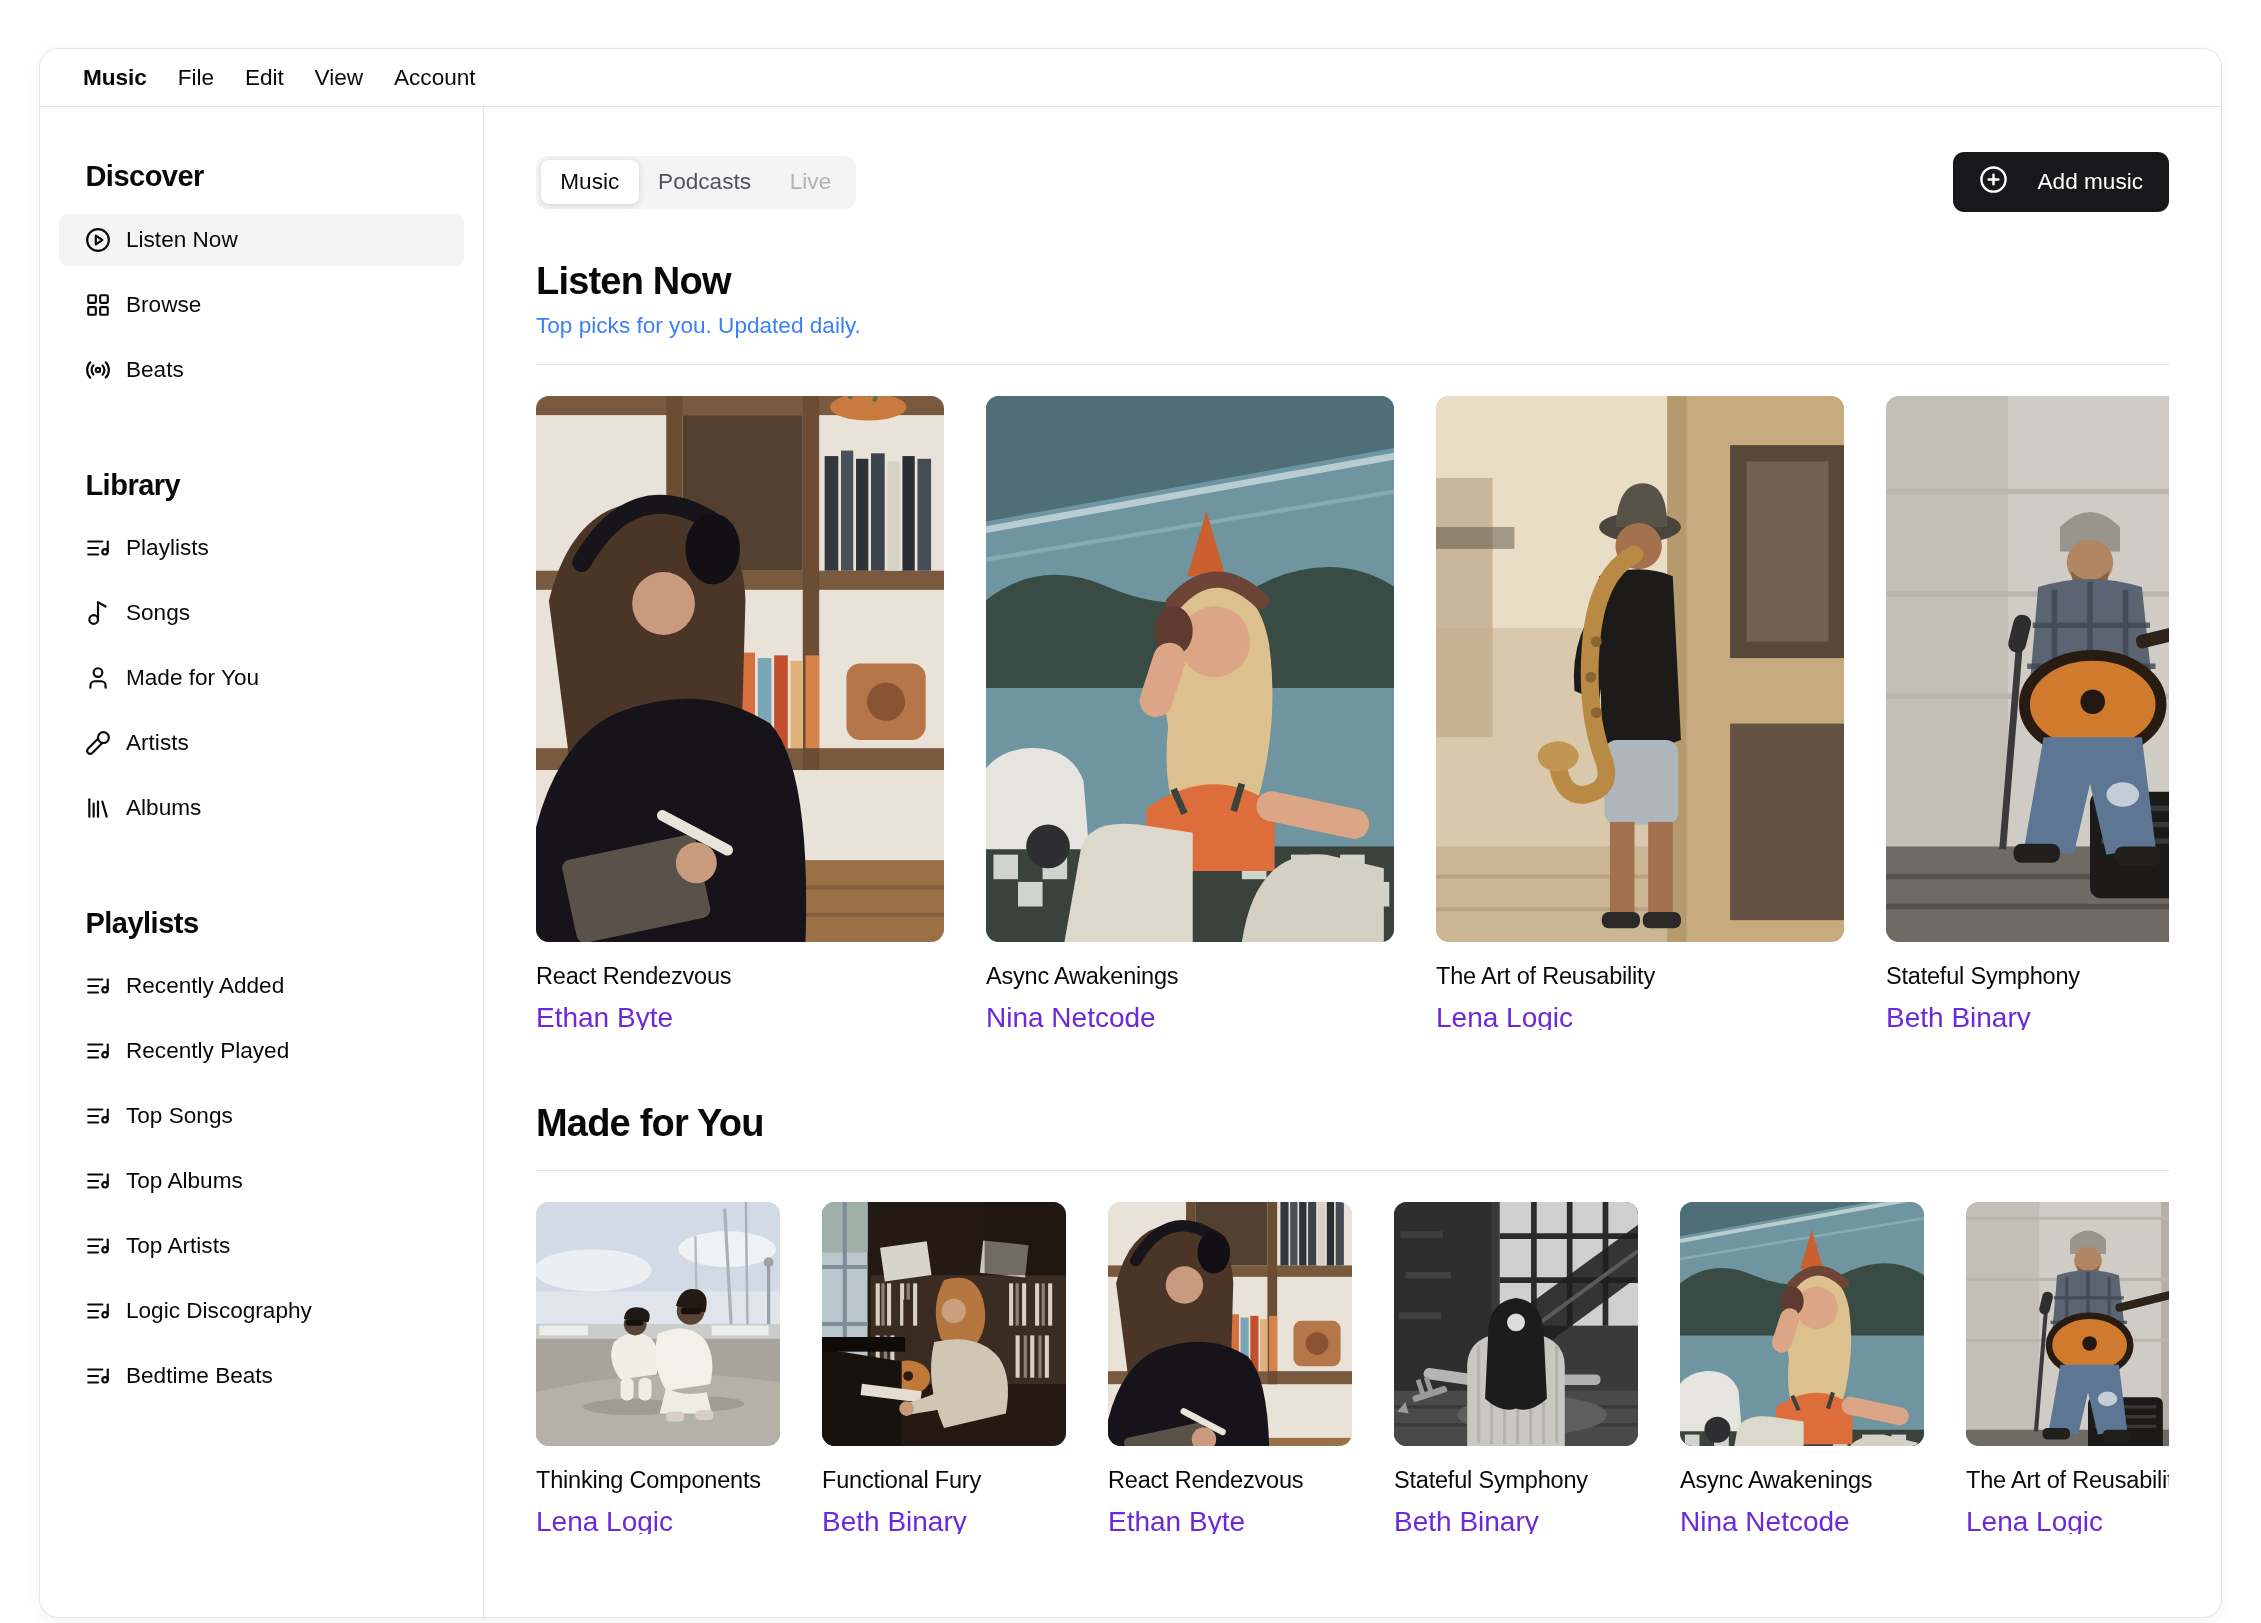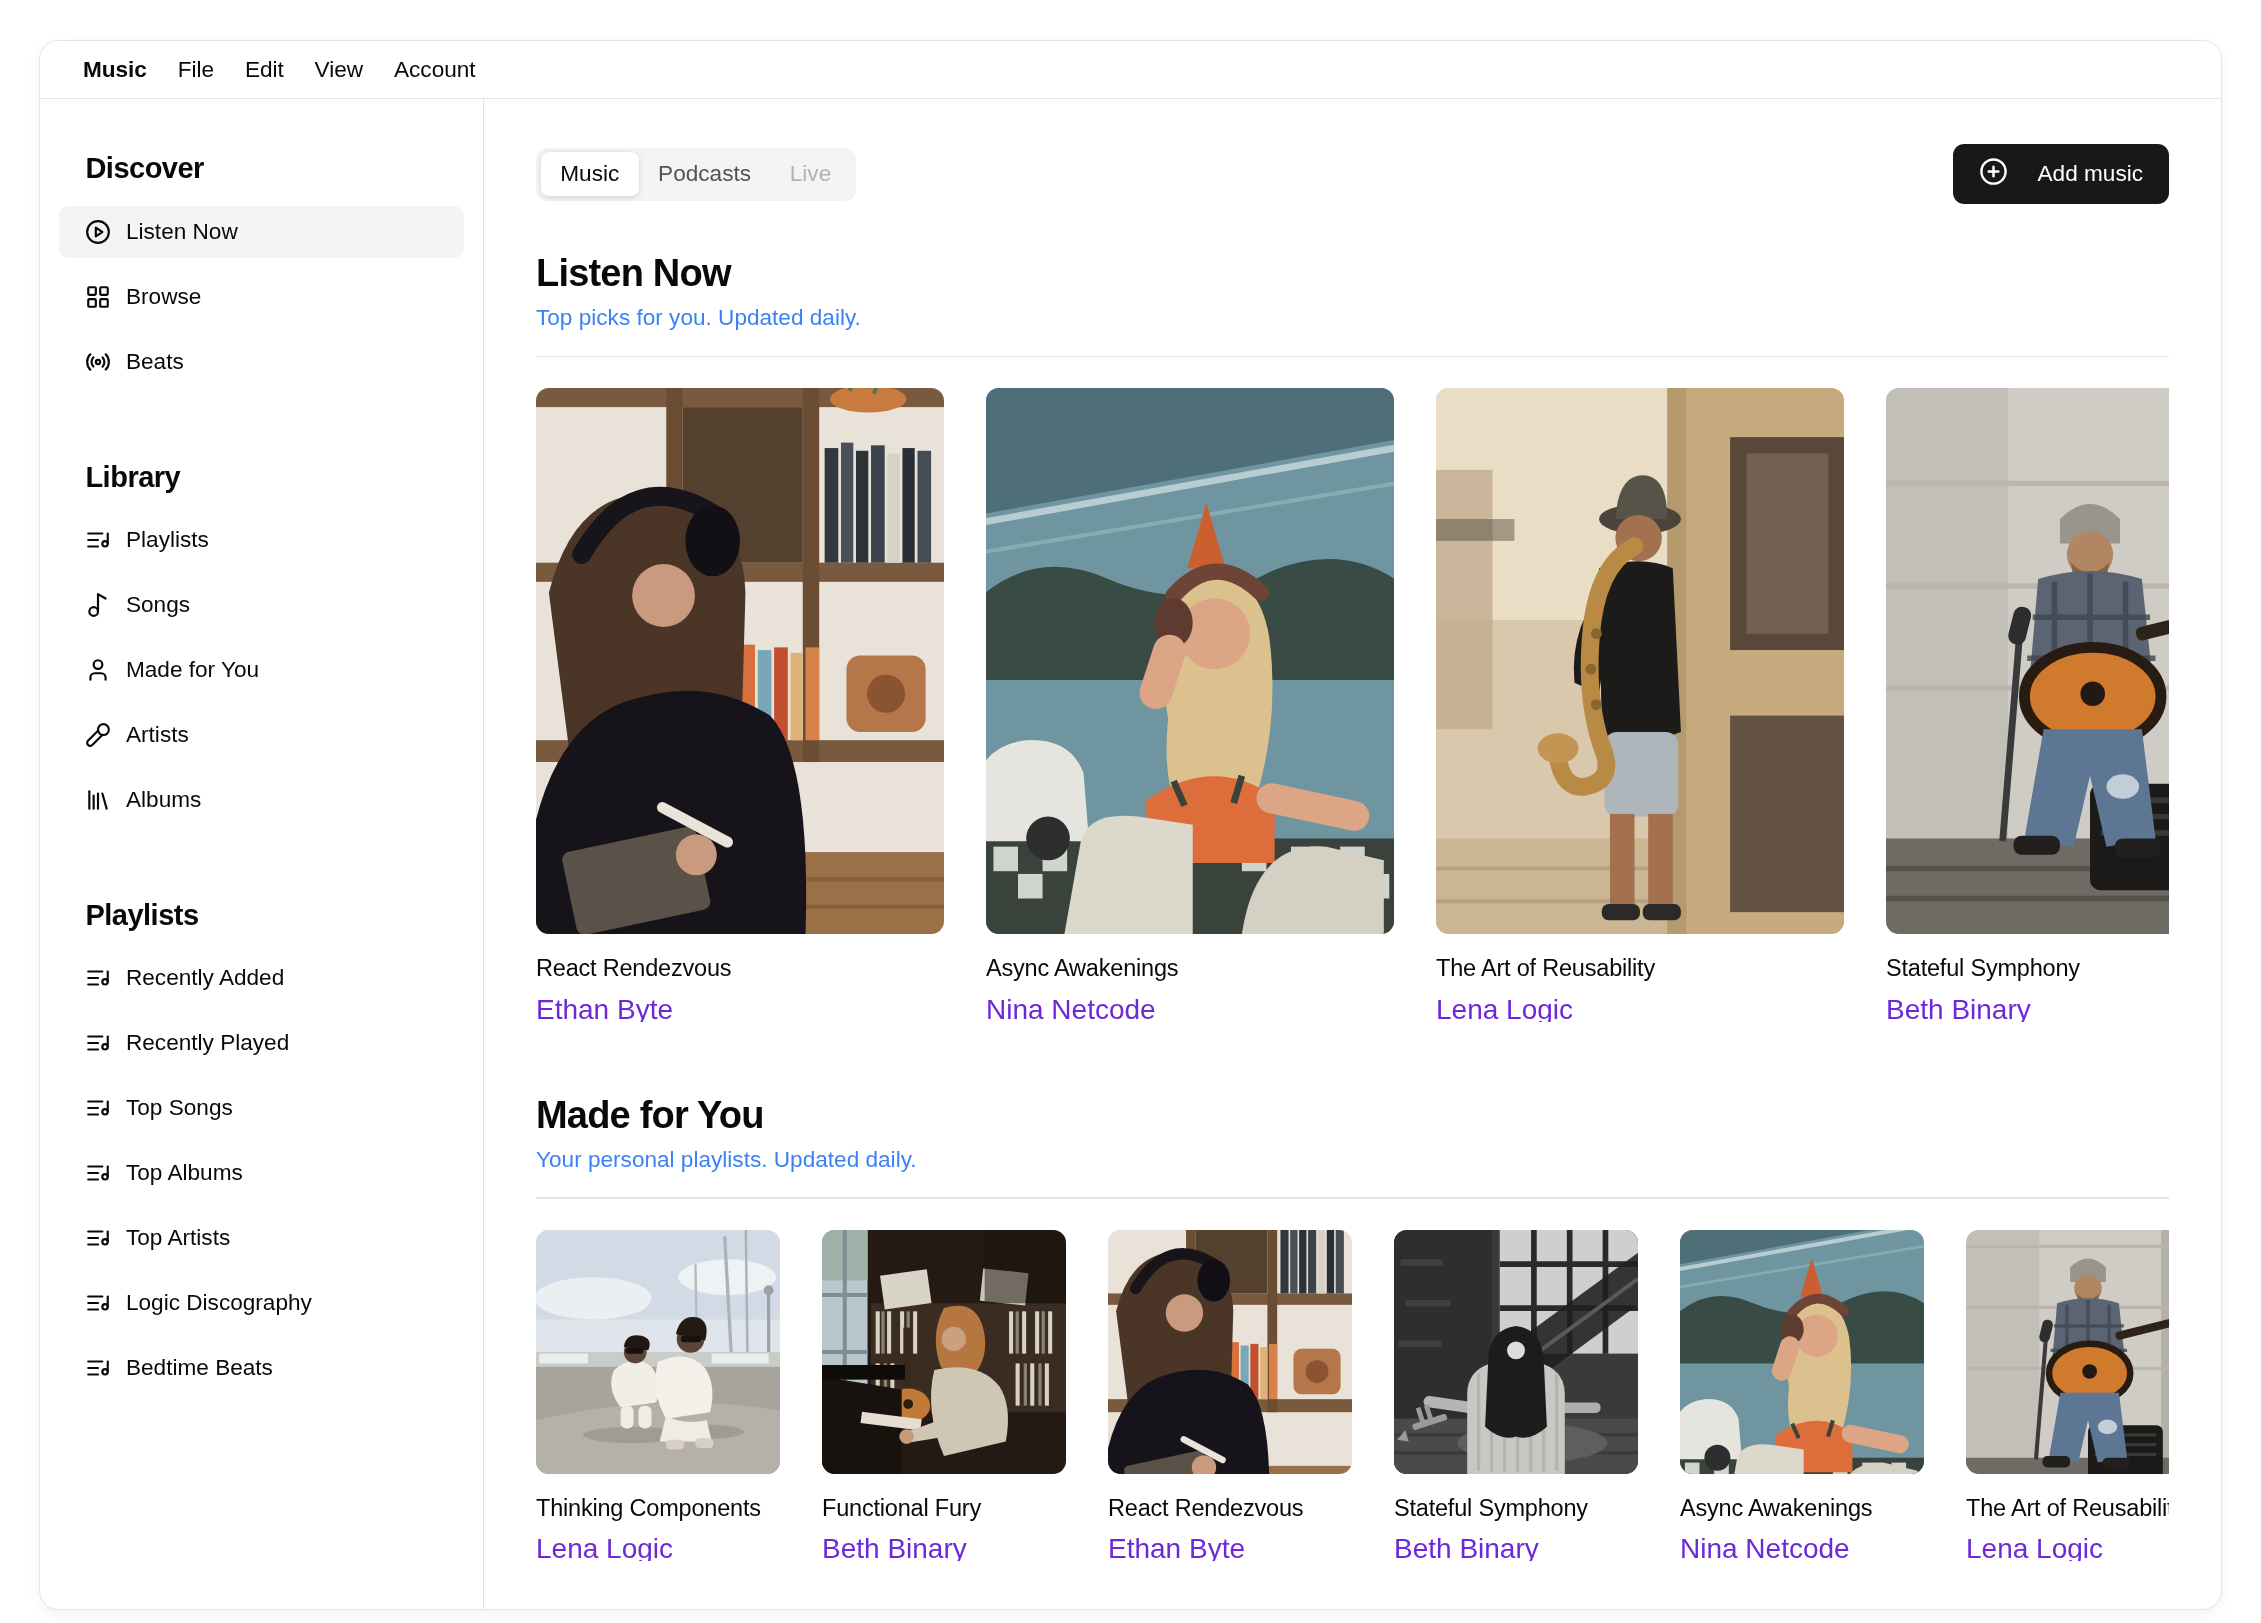--- a/index.html
+++ b/index.html
@@ -3,21 +3,21 @@
 <meta charset="utf-8">
 <style>
   * { box-sizing: border-box; }
   html,body { margin:0; padding:0; }
   body {
     width:2261px; height:1624px; position:relative; background:#ffffff;
     font-family:"Liberation Sans","DejaVu Sans",sans-serif; color:#09090b;
     -webkit-font-smoothing:antialiased; overflow:hidden;
   }
   .window {
-    position:absolute; left:39px; top:40px; width:2183px; height:1570px;
+    position:absolute; left:39px; top:48px; width:2183px; height:1570px;
     background:#fff; border:1.6px solid #e4e4e7; border-radius:19.4px;
     box-shadow:0 4.9px 14.6px rgba(0,0,0,0.05);
     display:flex; flex-direction:column; overflow:hidden;
   }
   
   .menubar {
     height:58px; flex:none; display:flex; align-items:center;
     padding:0 13px 0 27.5px; border-bottom:1.6px solid #e4e4e7; background:#fff;
     font-size:22.6px;
   }
@@ -453,21 +453,20 @@
                 </div>
                 <figcaption>
                   <div class="card-title">Stateful Symphony</div>
                   <div class="card-artist">Beth Binary</div>
                 </figcaption>
               </figure>
             </div>
           </section>
           <section class="music-section">
             <h2 class="sec-title">Made for You</h2>
-            <p class="sec-subtitle">Your personal playlists. Updated daily.</p>
             <div class="separator"></div>
             <div class="card-row">
               <figure class="album-card small">
                 <div class="card-art">
                   <svg viewBox="0 0 300 300" preserveAspectRatio="xMidYMid slice">
     <rect width="300" height="300" fill="#dfe5ea"></rect>
     <rect width="300" height="110" fill="#c6d4e0" opacity="0.55"></rect>
     <ellipse cx="70" cy="84" rx="72" ry="26" fill="#eef1f3" opacity="0.9"></ellipse>
     <ellipse cx="235" cy="58" rx="60" ry="22" fill="#f2f4f5" opacity="0.9"></ellipse>
     <line x1="232" y1="8" x2="240" y2="152" stroke="#aab2b8" stroke-width="4"></line>

